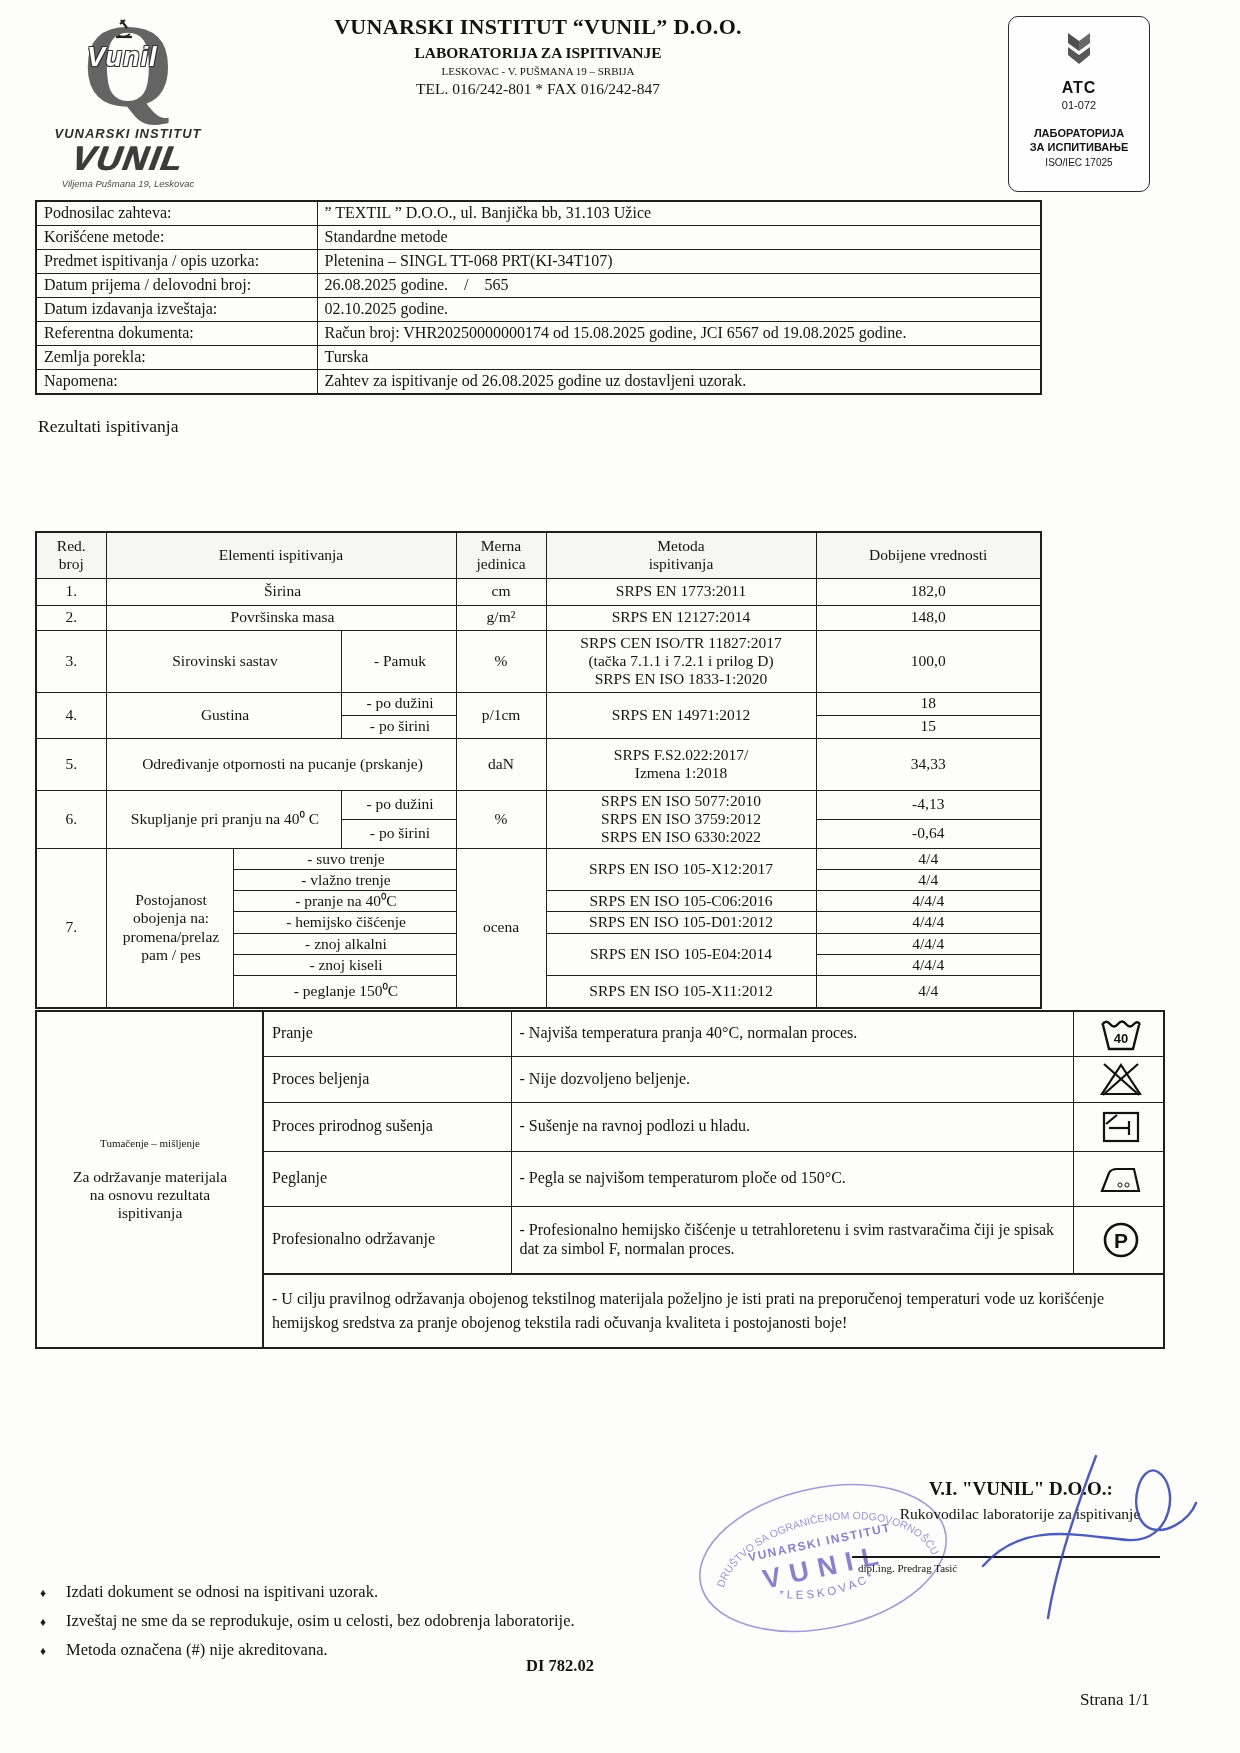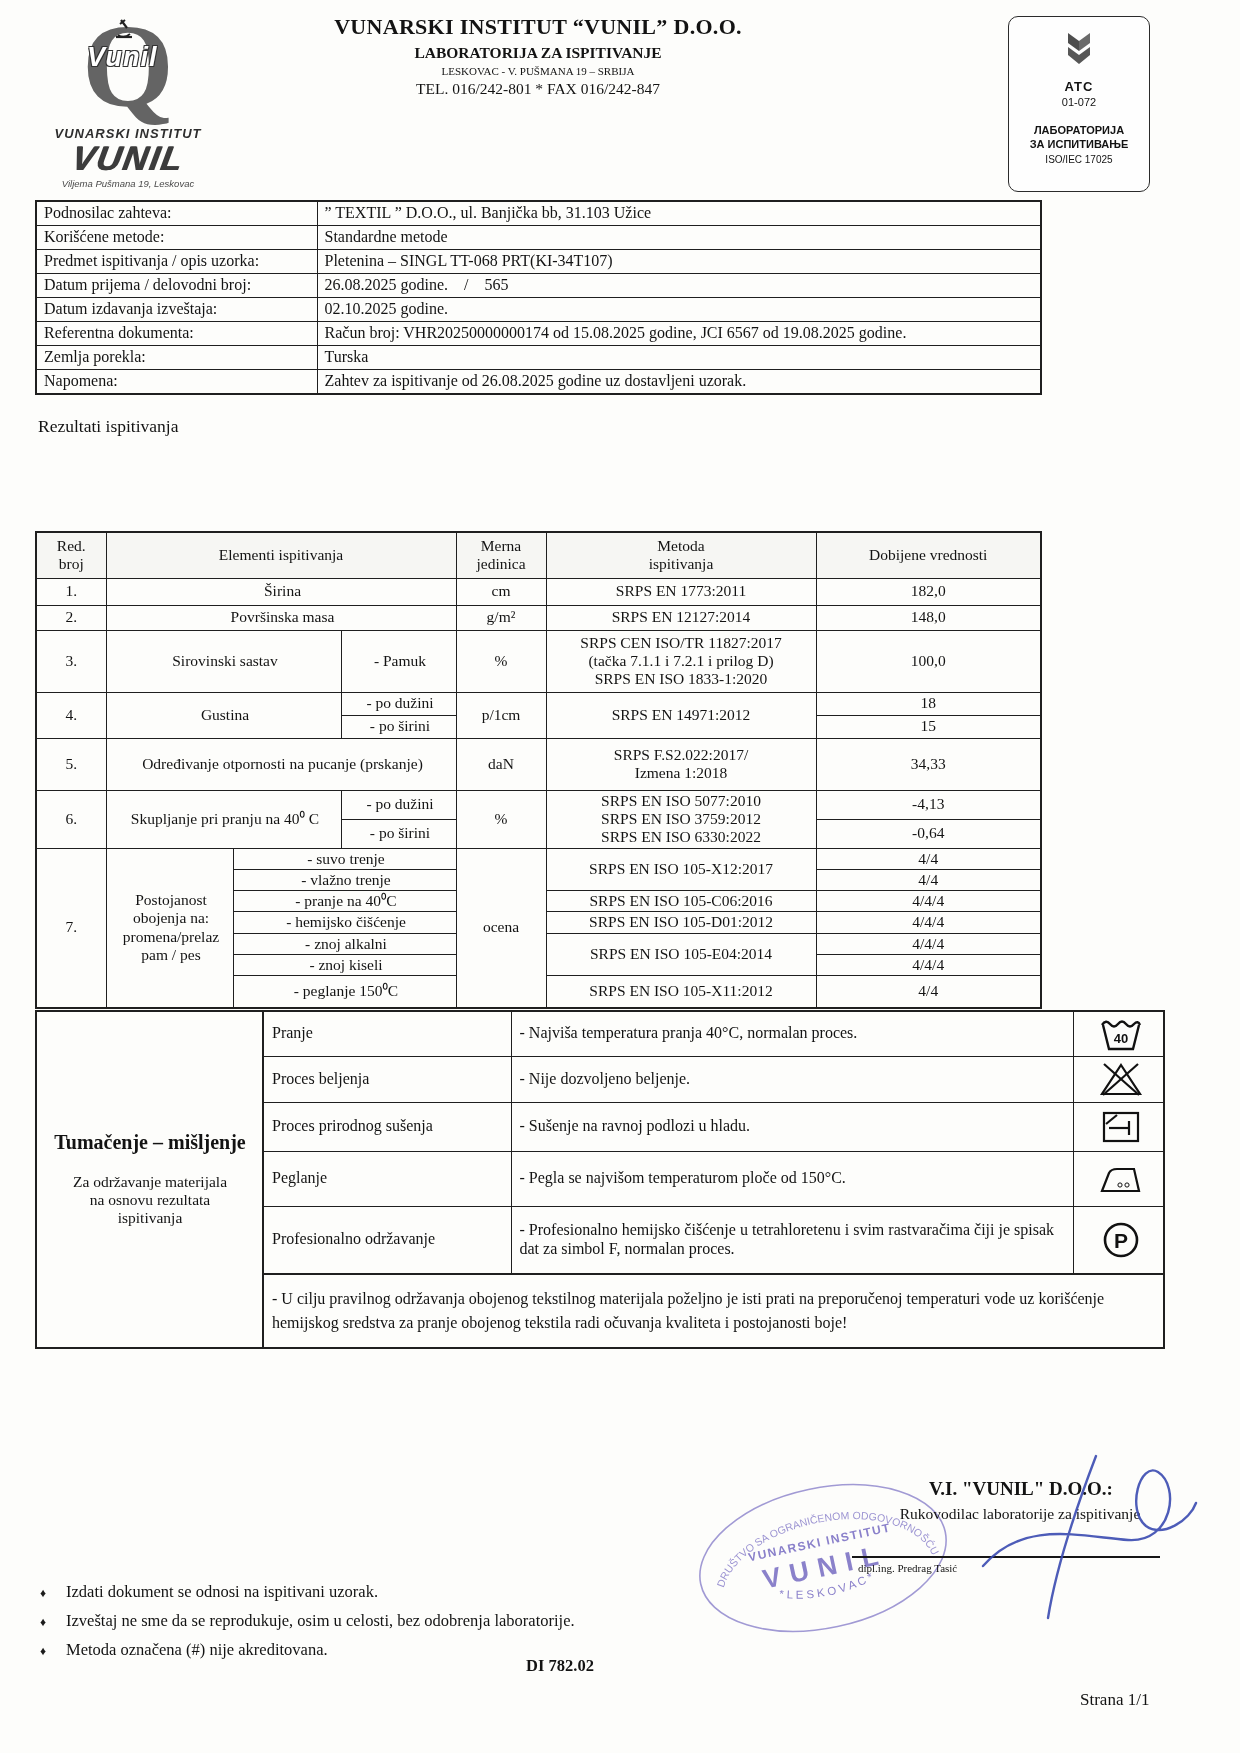--- a/index.html
+++ b/index.html
@@ -40,21 +40,21 @@
   .title-row { left:225px; top:134px; width:660px; text-align:center; font-style:italic; font-weight:bold; font-size:22px; }
   .report-no { display:inline-block; border-bottom:2px solid #111; padding:0 28px 1px 16px; margin-left:14px; font-size:20px; }
 
   .badge {
     left:1008px; top:16px; width:140px; height:174px;
     border:1.6px solid #2b2b2b; border-radius:10px; background:#fefefe;
     display:flex; flex-direction:column; align-items:center; justify-content:flex-start;
     font-family:"Liberation Sans", sans-serif; text-align:center;
   }
   .badge-icon { margin-top:14px; }
-  .badge-org { font-weight:bold; font-size:13px; margin-top:4px; letter-spacing:1px; }
+  .badge-org { font-weight:bold; font-size:16px; margin-top:4px; letter-spacing:1px; }
   .badge-num { font-size:11px; margin-top:2px; }
   .badge-lab { font-weight:bold; font-size:11px; line-height:1.25; margin-top:16px; }
   .badge-std { font-size:10px; margin-top:2px; }
 
   
   table { border-collapse:collapse; table-layout:fixed; }
   td { border:1.4px solid #1f1f1f; padding:1px 7px; vertical-align:middle; line-height:1.18; overflow:hidden; }
   .info-table { left:35px; top:200px; width:1005px; font-size:16px; }
   .info-table table { width:1005px; border:2.4px solid #1f1f1f; }
   .info-table td { height:21px; }
@@ -64,21 +64,21 @@
   .results-table { left:35px; top:531px; }
   .results-table table { width:1005px; border:2.6px solid #1f1f1f; }
   .results-table td { font-size:15.5px; text-align:center; }
   .results-table td.lft { text-align:center; padding-left:10px; }
   .results-table .hdr td { background:#f6f6f3; font-size:15.5px; }
 
   .care-table { left:35px; top:1010px; }
   .care-table table { width:1128px; border:2.6px solid #1f1f1f; }
   .care-table td { font-size:16px;padding-left:8px; }
   .care-left { text-align:center; border-right:2.2px solid #1f1f1f; }
-  .care-title { font-weight:bold; font-size:20px; }
+  .care-title { font-weight:normal; font-size:11px; }
   .care-sub { font-size:15.5px; margin-top:18px; }
   .care-icon-cell { text-align:center; padding:2px; }
   .care-note { font-size:15.5px; padding:12px 22px; line-height:1.5; border-top:2.2px solid #1f1f1f; }
 
   .care-svg { display:block; margin:0 auto; }
   .care-svg path, .care-svg line, .care-svg rect, .care-svg circle, .care-svg polyline { stroke:#111; fill:none; }
 
   
   .sig-company { left:856px; top:1478px; width:330px; text-align:center; font-weight:bold; font-size:19px; z-index:4; }
   .sig-role { left:830px; top:1505px; width:380px; text-align:center; font-size:15.5px; z-index:4; }

